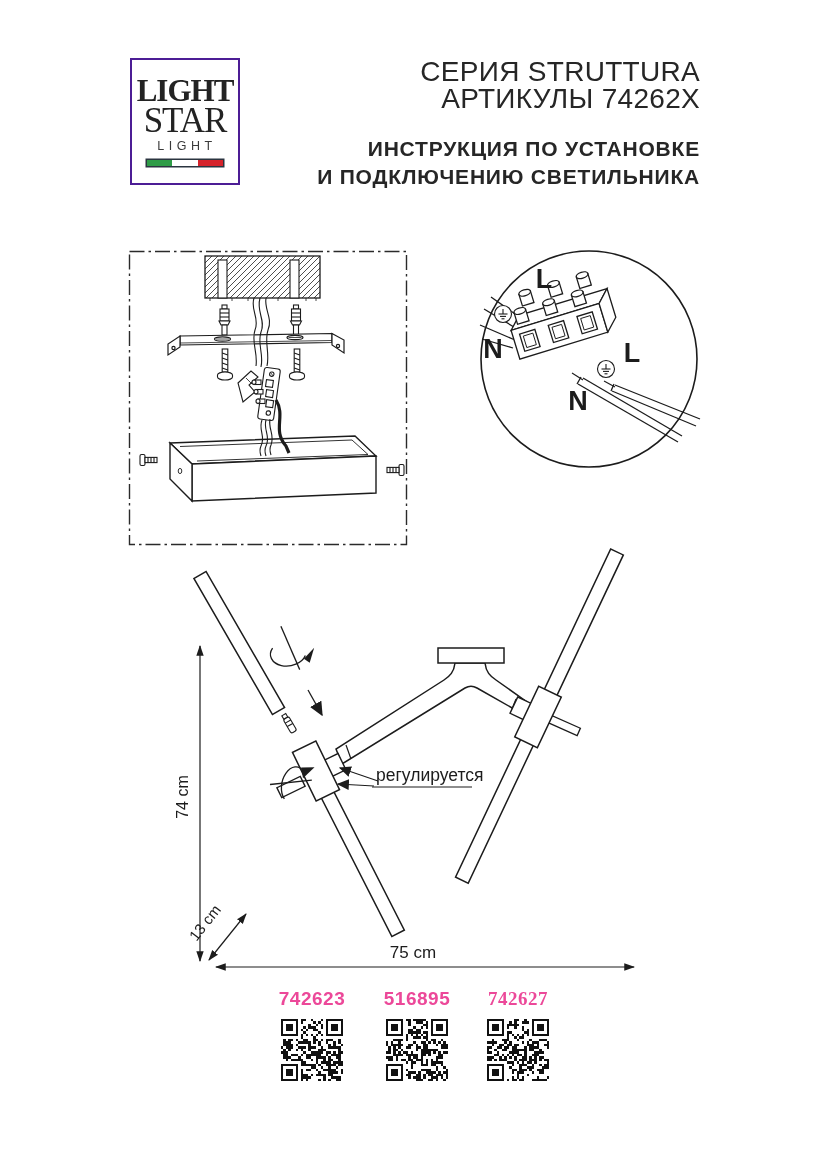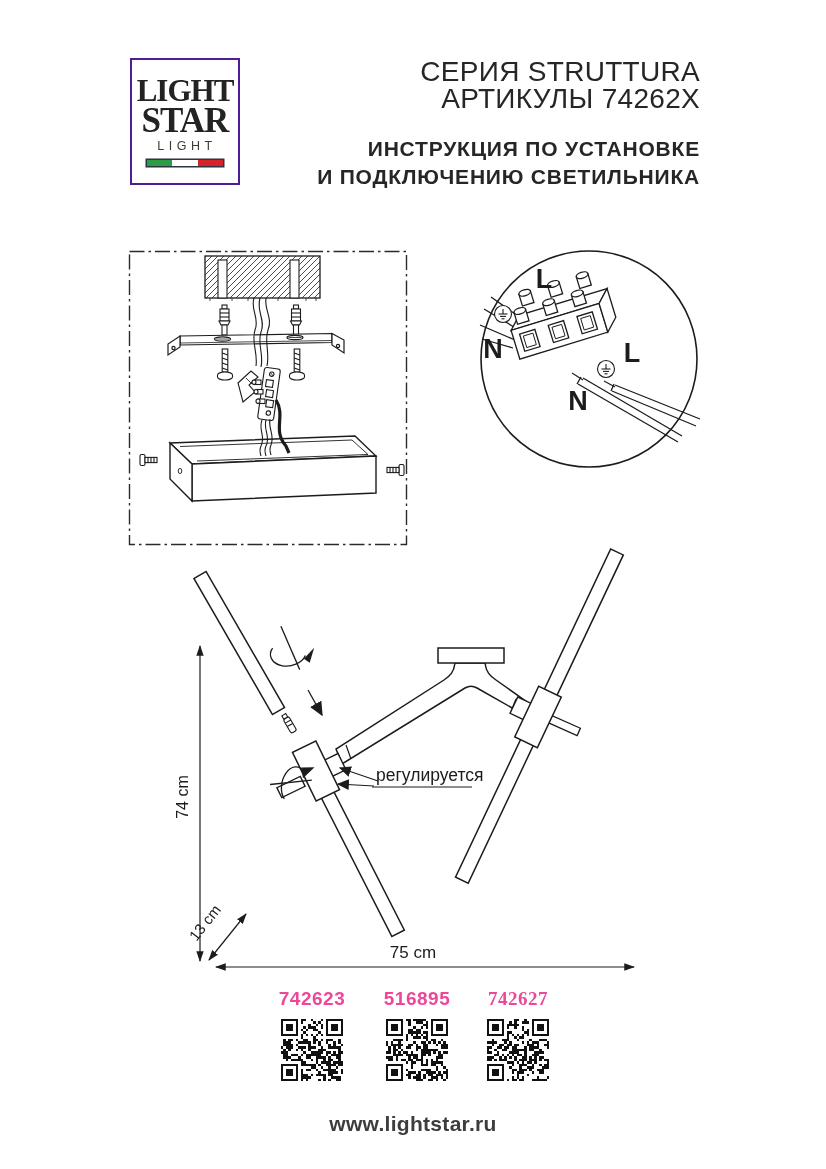--- a/index.html
+++ b/index.html
@@ -8,21 +8,21 @@
     margin:0 auto;font-family:"Liberation Sans",sans-serif;color:#1c1c1c;
     overflow:hidden;
   }
   
   .logo{
     position:absolute;left:130px;top:58px;width:110px;height:127px;
     border:2px solid #4c1d95;box-sizing:border-box;text-align:center;background:#fff;
   }
   .logo-light{font-family:"Liberation Serif",serif;font-weight:bold;font-size:31px;
     line-height:29px;margin-top:16px;color:#232323;letter-spacing:-1px;}
-  .logo-star{font-family:"Liberation Serif",serif;font-weight:bold;font-size:35px;
+  .logo-star{font-family:"Liberation Serif",serif;font-weight:normal;font-size:35px;
     line-height:31px;color:#232323;letter-spacing:-1px;}
   .logo-group{font-size:12.5px;letter-spacing:4.5px;color:#3a3a3a;margin-top:3px;text-indent:4px;}
   .logo-flag{display:block;margin:5px auto 0;}
   .titles{position:absolute;top:58px;right:126px;text-align:right;color:#262626;}
   .titles .series{font-size:28px;font-weight:normal;line-height:27px;letter-spacing:0.3px;}
   .instr-block{margin-top:23px;}
   .titles .instr{font-size:21px;font-weight:bold;line-height:28px;letter-spacing:0.8px;}
   
   .diag{position:absolute;}
   svg text{font-family:"Liberation Sans",sans-serif;fill:#1c1c1c;}
@@ -1319,15 +1319,14 @@
           <rect x="18" y="24" width="1" height="1" fill="#111"></rect>
           <rect x="19" y="24" width="1" height="1" fill="#111"></rect>
           <rect x="20" y="24" width="1" height="1" fill="#111"></rect>
           <rect x="21" y="24" width="1" height="1" fill="#111"></rect>
           <rect x="22" y="24" width="1" height="1" fill="#111"></rect>
           <rect x="23" y="24" width="1" height="1" fill="#111"></rect>
         </svg>
     </div>
   </div>
 
-  <div class="site">www.lightstar.ru</div>
 
 </div>
 
 </body></html>

